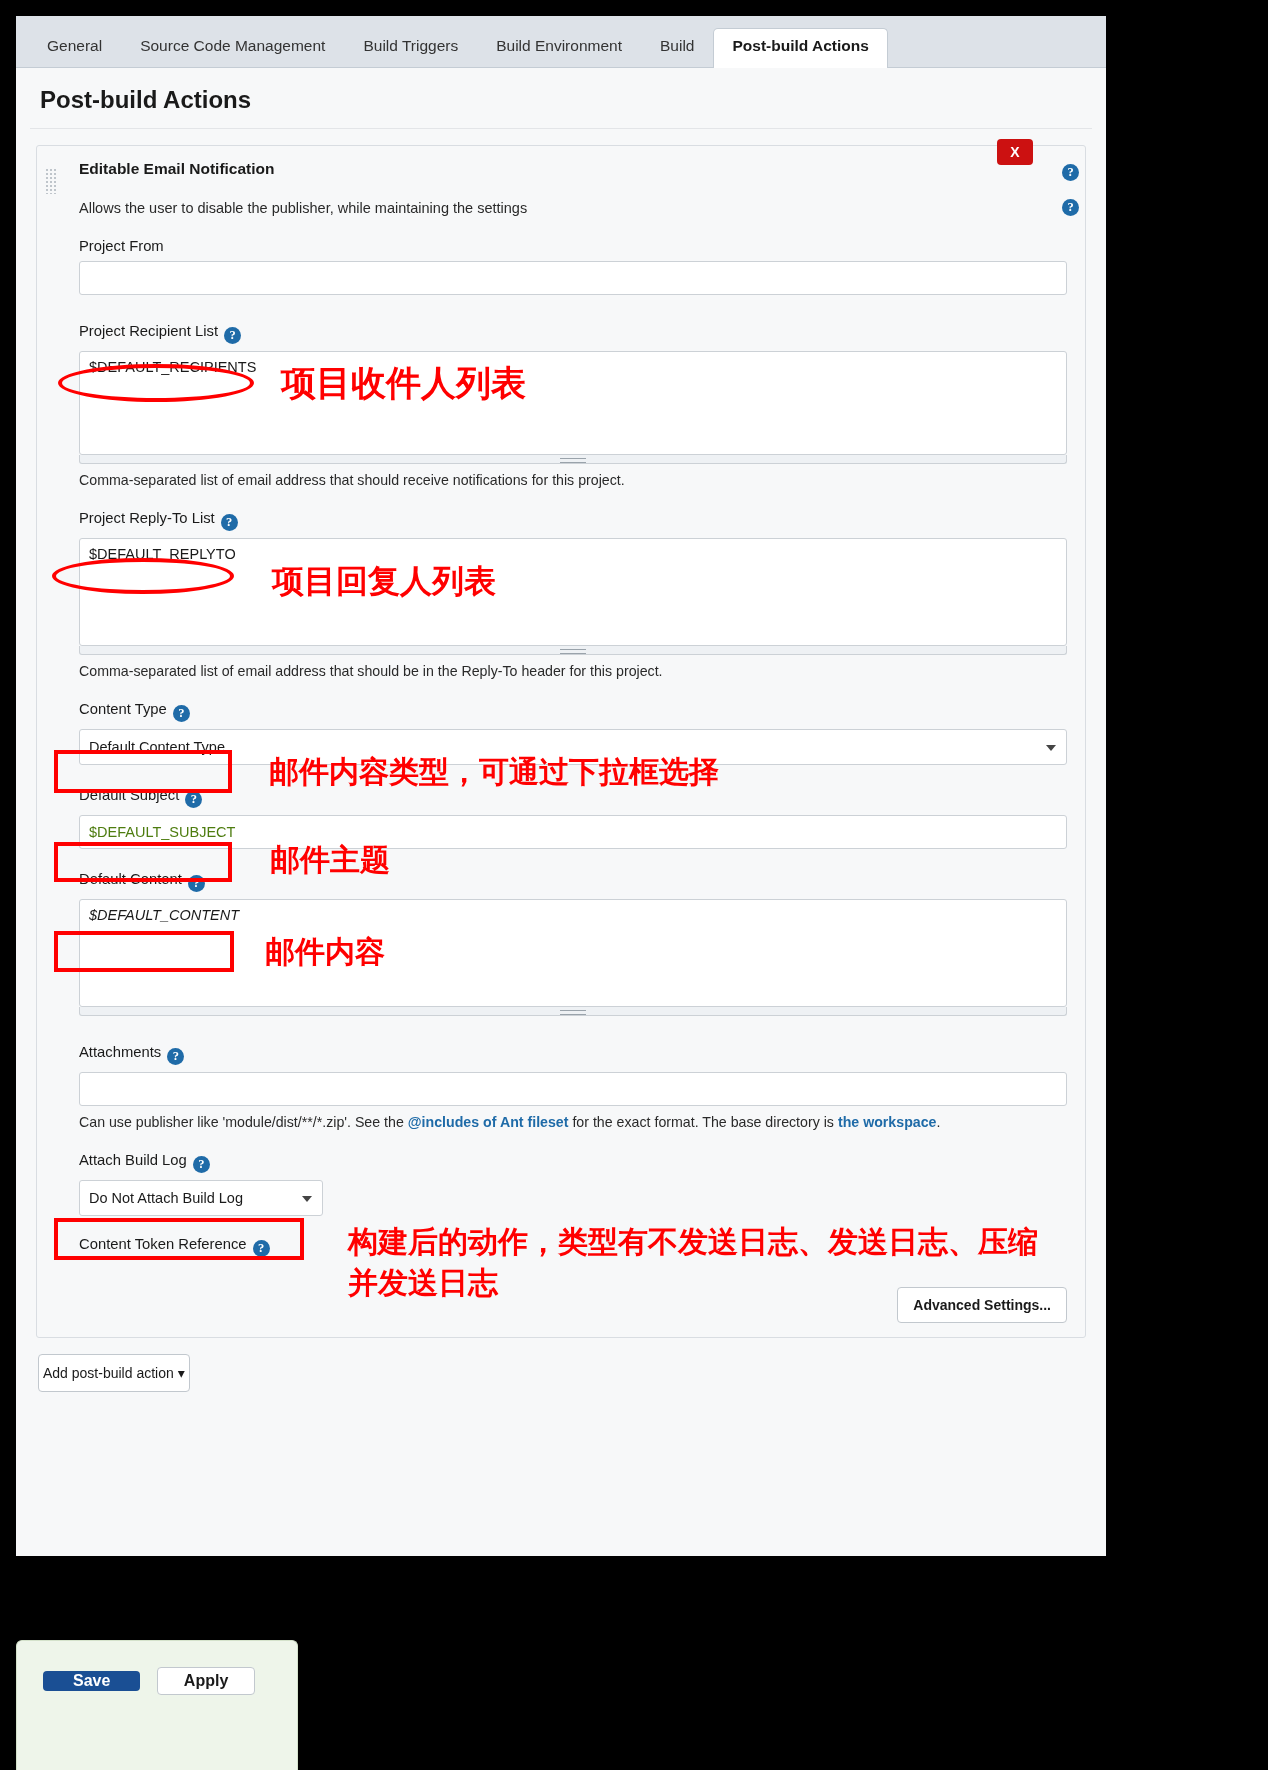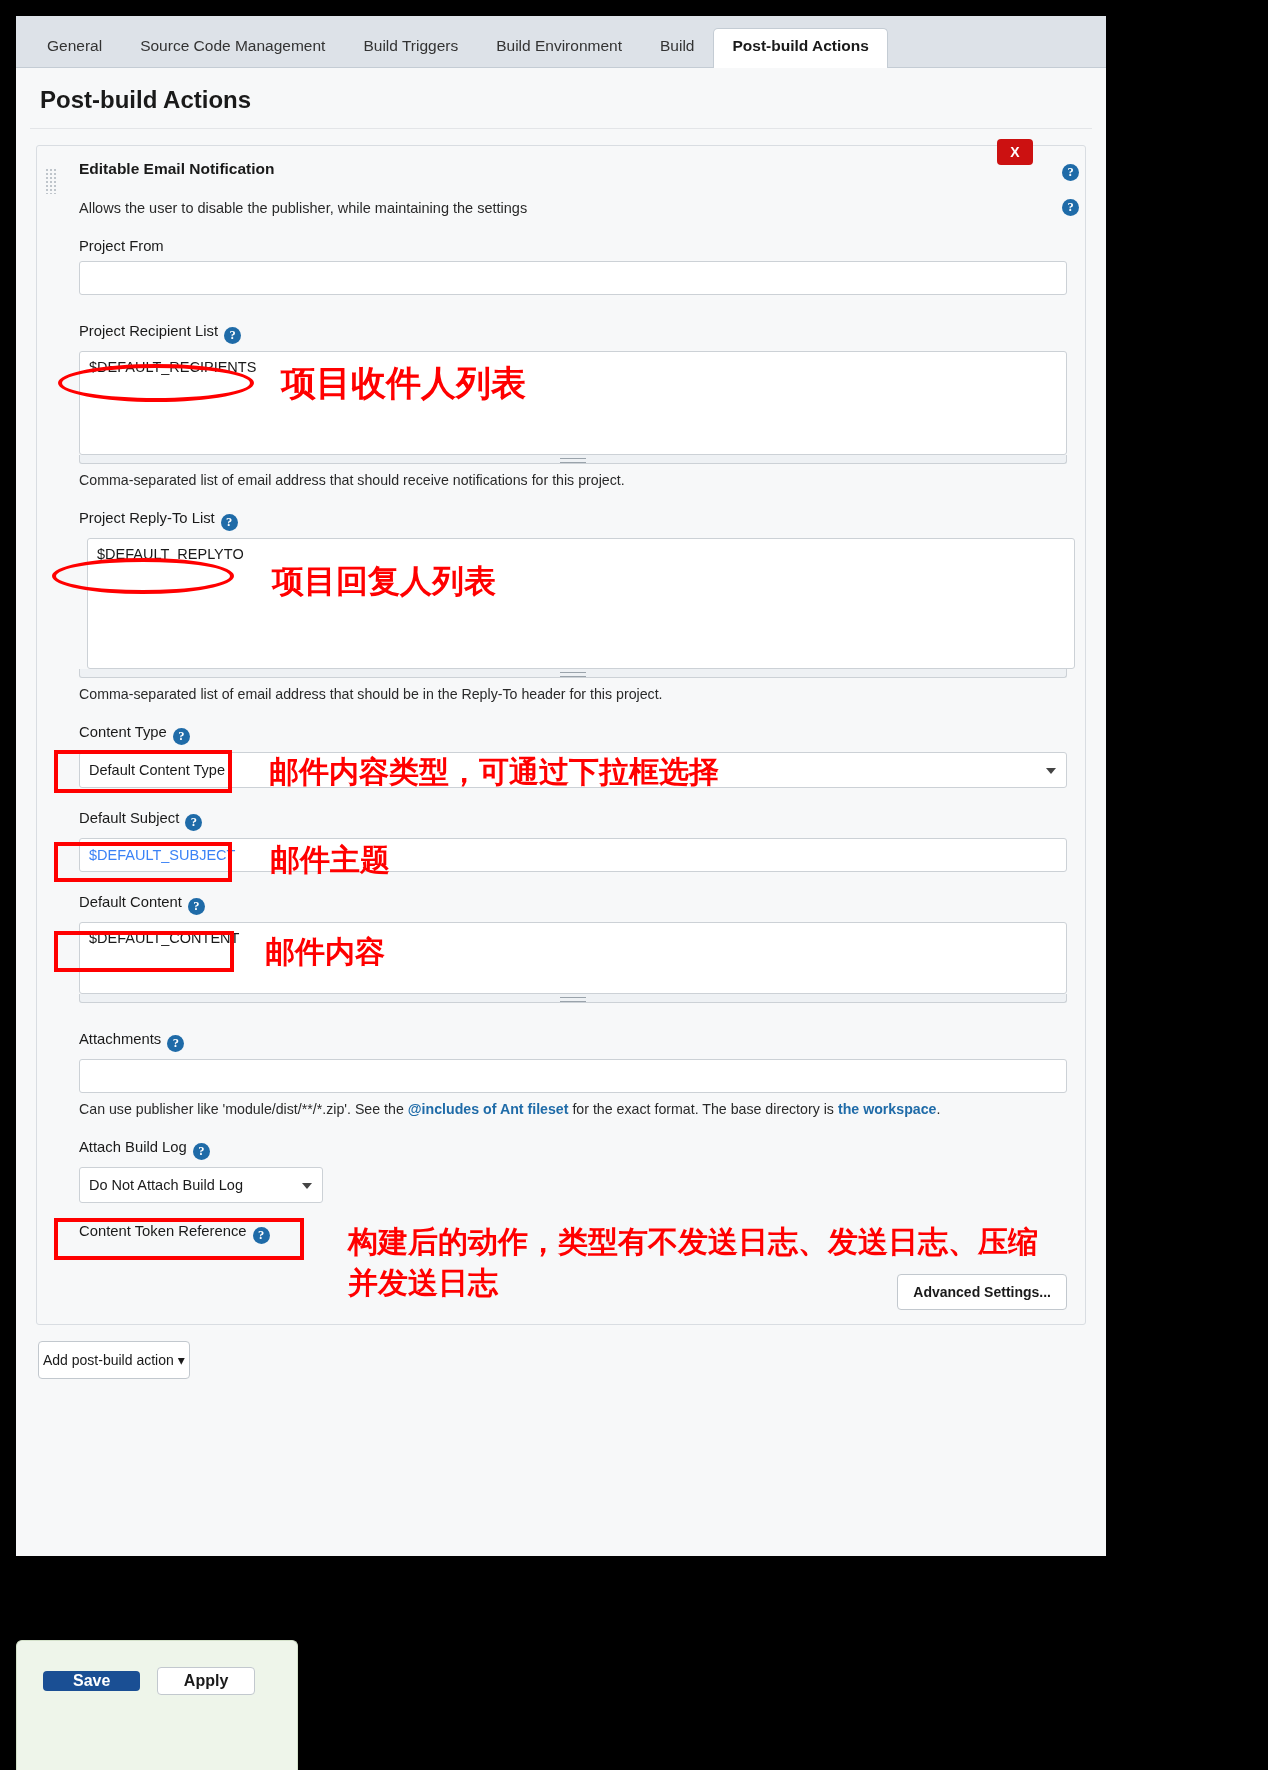--- a/index.html
+++ b/index.html
@@ -148,21 +148,21 @@
     display: block;
   }
   .txt {
     width: 100%;
     height: 34px;
     border: 1px solid #ccd1d6;
     border-radius: 3px;
     background: #fff;
     font-size: 14.5px;
     font-family: "Liberation Sans", sans-serif;
-    color: #3b82f6;
+    color: #4d7c0f;
     padding: 0 9px;
     outline: none;
   }
   .area {
     width: 100%;
     border: 1px solid #ccd1d6;
     border-radius: 3px;
     background: #fff;
     font-size: 14.5px;
     font-family: "Liberation Sans", sans-serif;
@@ -353,21 +353,21 @@
           </label>
           <textarea class="area" rows="5" style="height: 104px;">$DEFAULT_RECIPIENTS</textarea>
           <div class="resizebar"></div>
         </div>
         <div class="hint">Comma-separated list of email address that should receive notifications for this project.</div>
 
         <div class="field">
           <label class="flabel">
             <span>Project Reply-To List</span><span class="help">?</span>
           </label>
-          <textarea class="area" rows="5" style="height: 131px; margin-left: 8px;">$DEFAULT_REPLYTO</textarea>
+          <textarea class="area" rows="5" style="height: 108px;">$DEFAULT_REPLYTO</textarea>
           <div class="resizebar"></div>
         </div>
         <div class="hint">Comma-separated list of email address that should be in the Reply-To header for this project.</div>
 
         <div class="field">
           <label class="flabel">
             <span>Content Type</span><span class="help">?</span>
           </label>
           <div class="sel-wrap">
             <select class="sel">
@@ -383,21 +383,21 @@
             <span>Default Subject</span><span class="help">?</span>
           </label>
           <input class="txt" type="text" value="$DEFAULT_SUBJECT" style="">
         </div>
         <div style="height:16px"></div>
 
         <div class="field">
           <label class="flabel">
             <span>Default Content</span><span class="help">?</span>
           </label>
-          <textarea class="area" rows="4" style="height: 72px;">$DEFAULT_CONTENT</textarea>
+          <textarea class="area" rows="4" style="height: 108px; font-style: italic;">$DEFAULT_CONTENT</textarea>
           <div class="resizebar"></div>
         </div>
         <div style="height:22px"></div>
 
         <div class="field">
           <label class="flabel">
             <span>Attachments</span><span class="help">?</span>
           </label>
           <input class="txt" type="text" value="" style="">
         </div>

